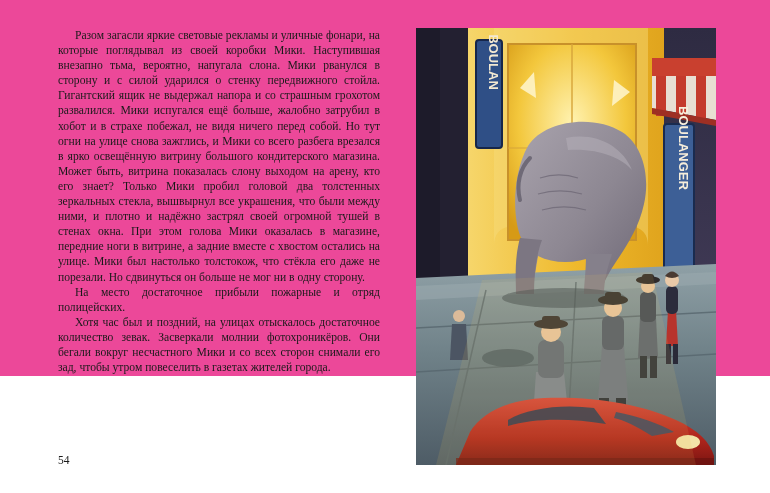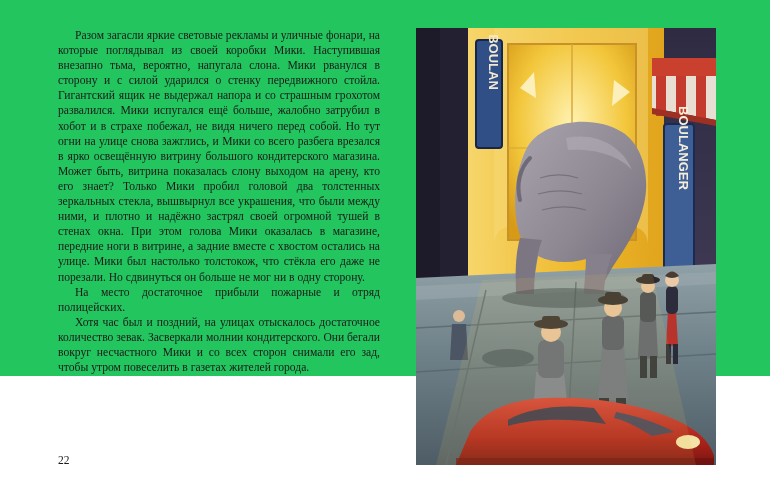--- a/index.html
+++ b/index.html
@@ -10,21 +10,21 @@
   body {
     width: 770px;
     height: 493px;
     overflow: hidden;
     font-family: "Liberation Serif", serif;
   }
   .page {
     position: relative;
     width: 770px;
     height: 376px;
-    background: #22c55e;
+    background: #ec4899;
   }
   .text-column {
     position: absolute;
     left: 58px;
     top: 28px;
     width: 322px;
     text-align: justify;
     font-family: "Liberation Serif", serif;
     font-size: 11.6px;
     line-height: 15.1px;
@@ -59,24 +59,24 @@
   }
 </style>
 </head>
 <body>
 
 <div class="page">
 
   <div class="text-column">
     <p>Разом загасли яркие световые рекламы и уличные фонари, на которые поглядывал из своей коробки Мики. Наступившая внезапно тьма, вероятно, напугала слона. Мики рванулся в сторону и с силой ударился о стенку передвижного стойла. Гигантский ящик не выдержал напора и со страшным грохотом развалился. Мики испугался ещё больше, жалобно затрубил в хобот и в страхе побежал, не видя ничего перед собой. Но тут огни на улице снова зажглись, и Мики со всего разбега врезался в ярко освещённую витрину большого кондитерского магазина. Может быть, витрина показалась слону выходом на арену, кто его знает? Только Мики пробил головой два толстенных зеркальных стекла, вышвырнул все украшения, что были между ними, и плотно и надёжно застрял своей огромной тушей в стенах окна. При этом голова Мики оказалась в магазине, передние ноги в витрине, а задние вместе с хвостом остались на улице. Мики был настолько толстокож, что стёкла его даже не порезали. Но сдвинуться он больше не мог ни в одну сторону.</p>
     <p>На место достаточное прибыли пожарные и отряд полицейских.</p>
-    <p>Хотя час был и поздний, на улицах отыскалось достаточное количество зевак. Засверкали молнии кондитерского. Они бегали вокруг несчастного Мики и со всех сторон снимали его зад, чтобы утром повеселить в газетах жителей города.</p>
+    <p>Хотя час был и поздний, на улицах отыскалось достаточное количество зевак. Засверкали молнии фотохроникёров. Они бегали вокруг несчастного Мики и со всех сторон снимали его зад, чтобы утром повеселить в газетах жителей города.</p>
   </div>
 
-  <div class="page-number">22</div>
+  <div class="page-number">54</div>
 
   <div class="illustration">
     <svg width="300" height="437" viewBox="0 0 300 437" xmlns="http://www.w3.org/2000/svg">
       <defs>
         <linearGradient id="skyGrad" x1="0" y1="0" x2="0" y2="1">
           <stop offset="0%" stop-color="#2e2b42"></stop>
           <stop offset="100%" stop-color="#4a4260"></stop>
         </linearGradient>
         <linearGradient id="glowGrad" x1="0" y1="0" x2="1" y2="0">
           <stop offset="0%" stop-color="#f6d66b"></stop>

